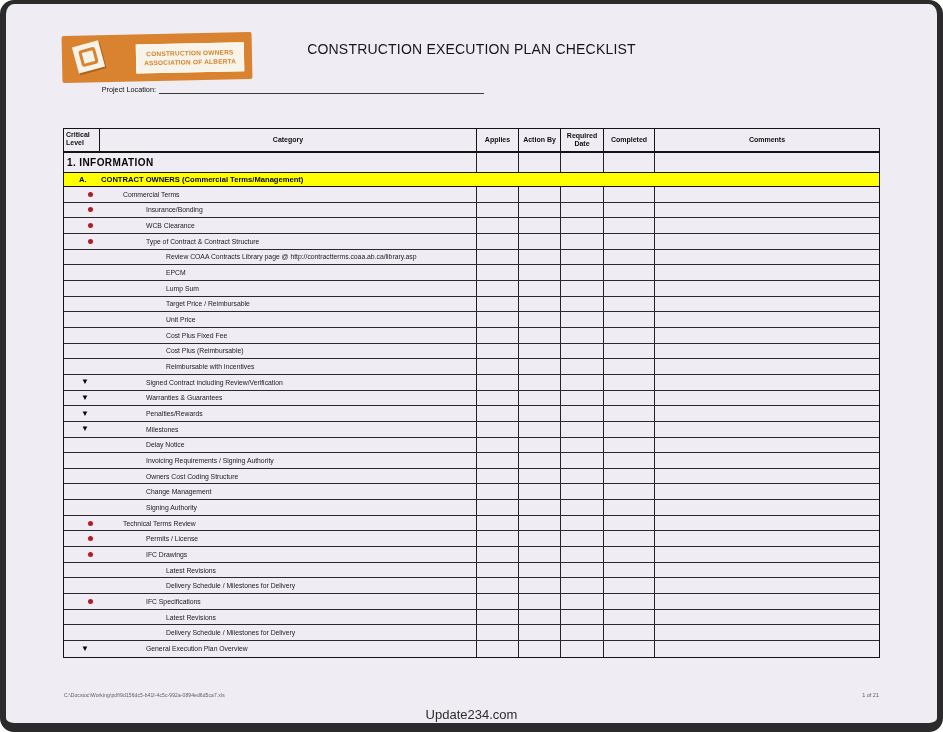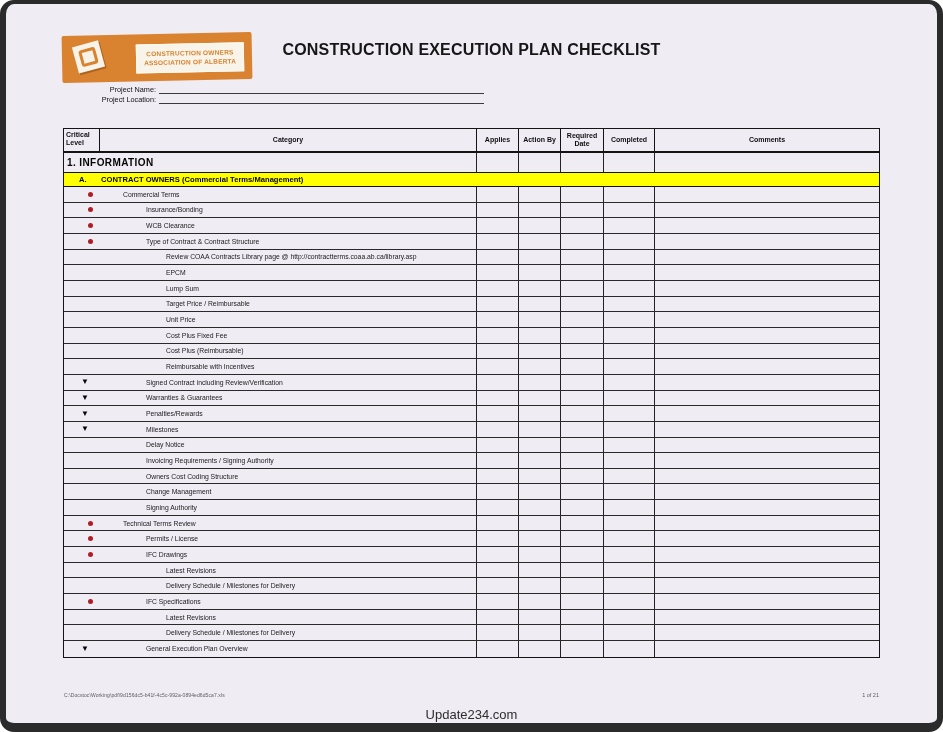--- a/index.html
+++ b/index.html
@@ -12,21 +12,21 @@
   .logo{position:absolute;left:56px;top:30px;width:190px;height:47px;
     background:var(--accent,#D9822F);border-radius:2px;transform:rotate(-1.2deg);}
   .logo-icon{position:absolute;left:13px;top:8px;width:27px;height:27px;background:#F7F3E8;
     transform:rotate(-14deg);box-shadow:1px 2px 0 rgba(120,60,10,.45);display:flex;align-items:center;justify-content:center;}
   .logo-icon-inner{width:11px;height:11px;border:3px solid var(--accent,#D9822F);border-radius:3px;background:#F7F3E8;}
   .logo-box{position:absolute;left:74px;top:10px;width:106px;height:27px;background:#F8F4E9;
     border:1px solid #FDFBF2;display:flex;flex-direction:column;align-items:center;justify-content:center;}
   .logo-box span{font-size:6.5px;font-weight:bold;color:var(--accent,#D9822F);line-height:1.25;letter-spacing:.2px;white-space:nowrap;}
   
   .title{position:absolute;left:0;top:37px;width:100%;text-align:center;
-    font-size:16px;font-weight:bold;color:#161616;letter-spacing:.2px;}
+    font-size:14px;font-weight:normal;color:#161616;letter-spacing:.2px;}
   
   .fields{position:absolute;left:58px;top:80px;width:420px;}
   .field{display:flex;align-items:flex-end;height:9.8px;}
   .field-label{width:92px;text-align:right;font-size:7.3px;color:#101010;padding-right:3px;white-space:nowrap;}
   .field-line{flex:1;border-bottom:1px solid #3a3a3a;height:8px;}
   
   .ctable{position:absolute;left:57px;top:124px;width:815px;border:1.5px solid #141414;background:var(--page-bg,#EFECF4);}
   .hrow{display:flex;height:24px;border-bottom:2px solid #141414;box-sizing:border-box;}
   .hcell{box-sizing:border-box;border-left:1px solid #141414;display:flex;align-items:center;justify-content:center;
     font-size:7px;font-weight:bold;color:#101010;text-align:center;line-height:1.15;padding:1px;}
@@ -66,24 +66,20 @@
     <div class="logo-box">
       <span>CONSTRUCTION OWNERS</span>
       <span>ASSOCIATION OF ALBERTA</span>
     </div>
   </div>
 
   <div class="title">CONSTRUCTION EXECUTION PLAN CHECKLIST</div>
 
   <div class="fields">
     <div class="field">
-      <span class="field-label">Project Name:</span>
-      <span class="field-line"></span>
-    </div>
-    <div class="field">
       <span class="field-label">Project Location:</span>
       <span class="field-line"></span>
     </div>
   </div>
 
   <div class="ctable">
     <div class="hrow">
       <div class="hcell w-critical">Critical Level</div>
       <div class="hcell w-category">Category</div>
       <div class="hcell w-applies">Applies</div>

